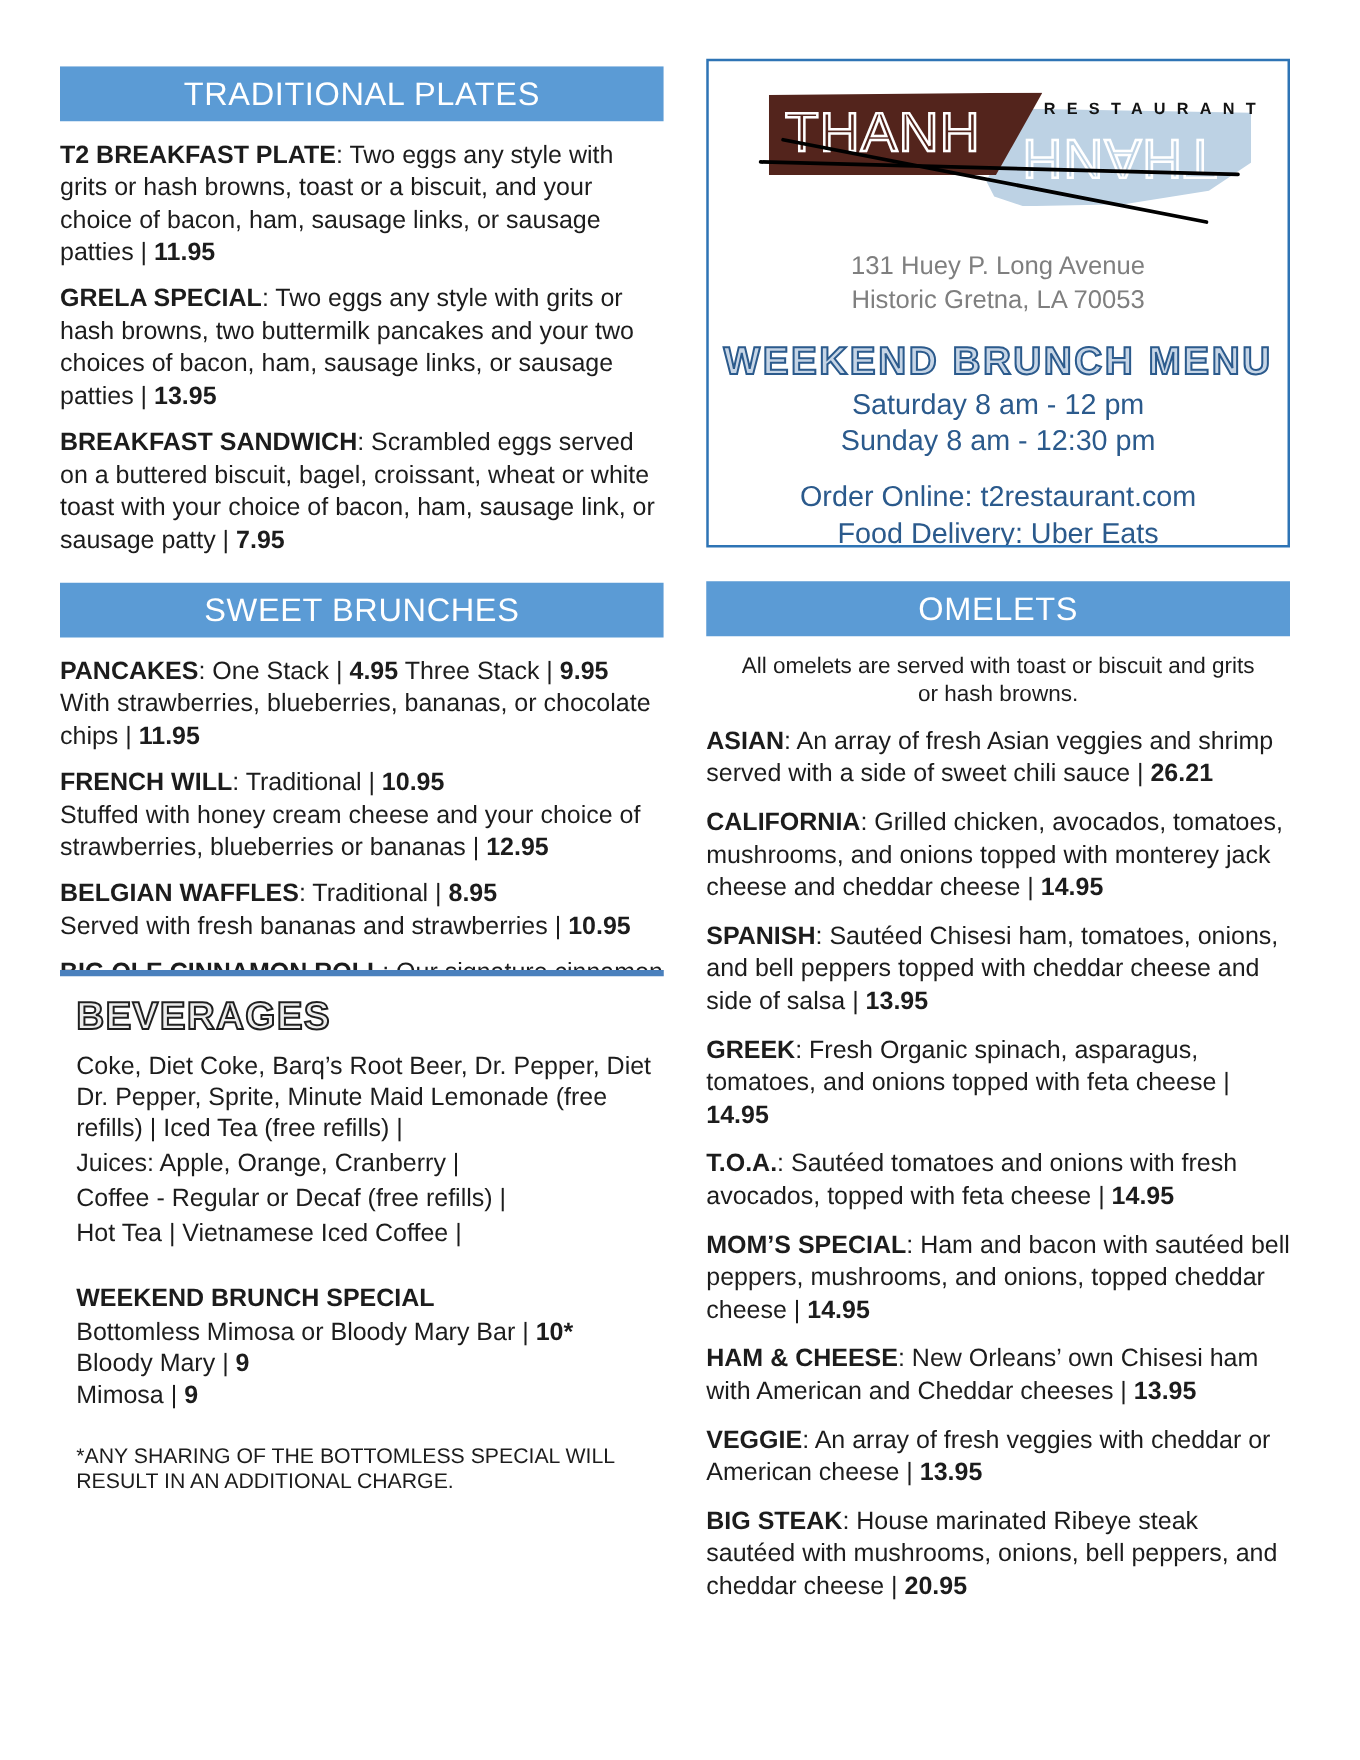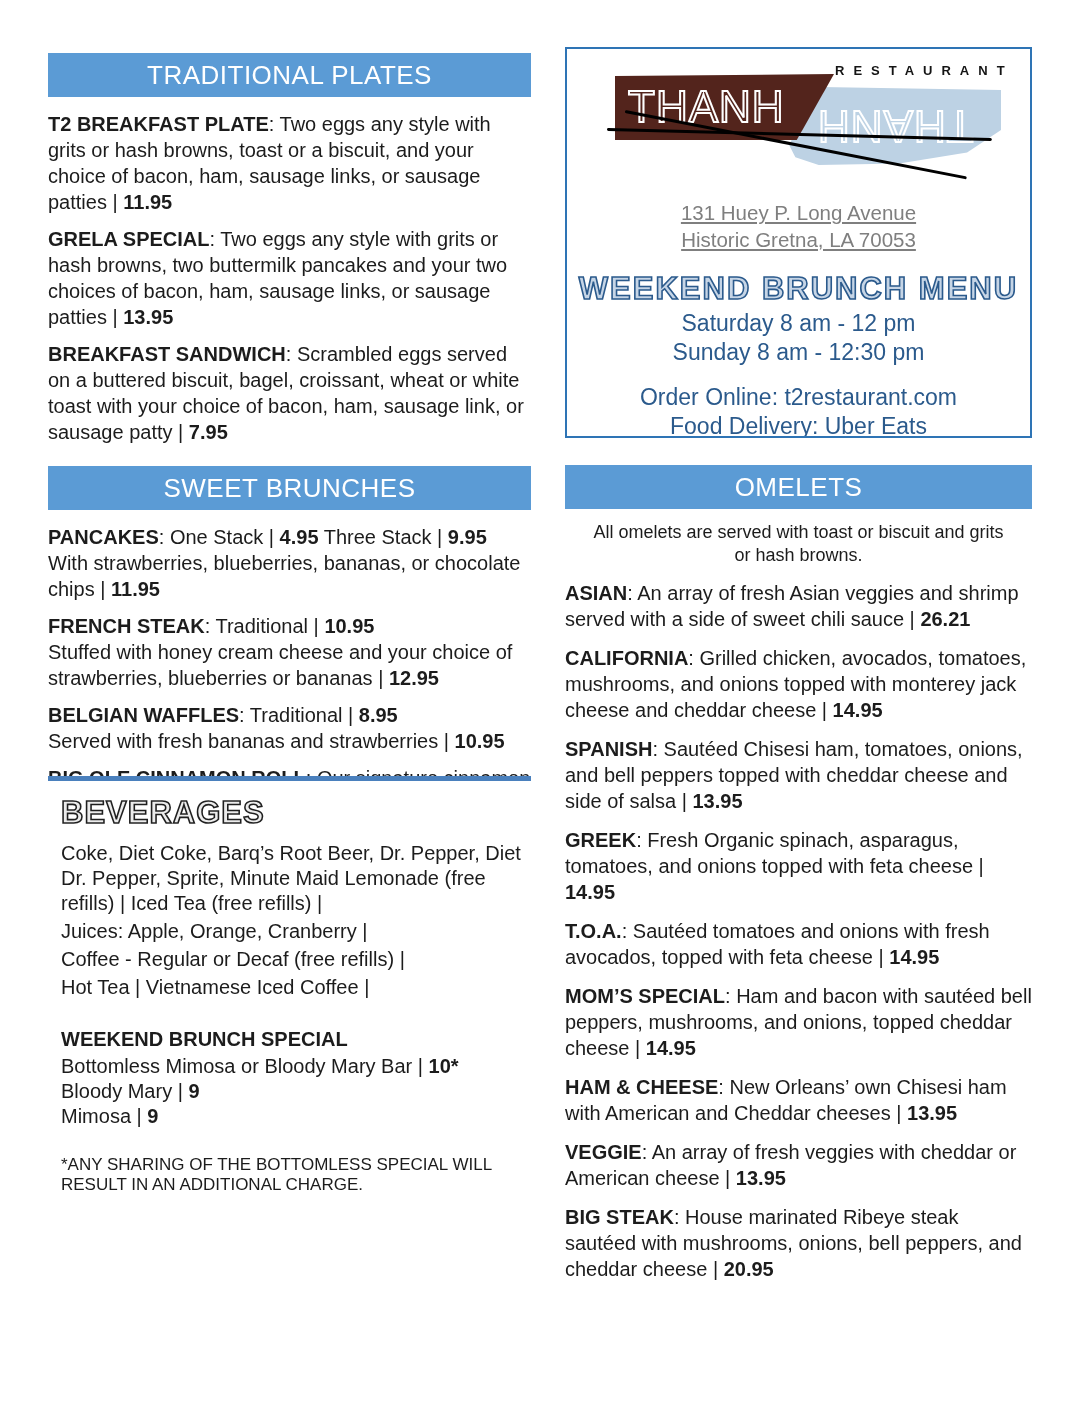--- a/index.html
+++ b/index.html
@@ -69,29 +69,29 @@
     color:#fff;padding-left:13px;white-space:nowrap;
   }
   @supports (-webkit-text-stroke: 1px white){
     .logo-word{color:transparent;-webkit-text-stroke:2px #fff;}
   }
   .logo-word.mirrored{
     display:inline-block;transform:rotate(180deg);
     padding:0;line-height:1;
   }
   .logo-tagline{
-    position:absolute;left:268px;top:14px;
+    position:absolute;left:268px;top:30px;
     font-size:13px;font-weight:bold;letter-spacing:9px;color:#141414;
     white-space:nowrap;z-index:3;
   }
   .chopstick{position:absolute;height:3px;background:#000;transform-origin:left center;z-index:4;border-radius:2px;}
   .chopstick-1{left:58px;top:61px;width:348px;transform:rotate(11deg);}
   .chopstick-2{left:40px;top:79px;width:385px;transform:rotate(1.5deg);}
 
-  .address{font-size:20.5px;line-height:27px;text-align:center;color:var(--gray,#7f7f7f);text-decoration:underline;}
+  .address{font-size:20.5px;line-height:27px;text-align:center;color:var(--gray,#7f7f7f);}
   .decor-blue{
     margin:18px 0 2px 0;text-align:center;font-size:31px;letter-spacing:2px;
     color:var(--darkblue,#2b5a8c);
   }
   @supports (-webkit-text-stroke: 1px blue){
     .decor-blue{color:#c6d5e6;-webkit-text-stroke:1.6px var(--darkblue,#2b5a8c);}
   }
   .hours,.order{font-size:23px;line-height:29px;text-align:center;color:var(--darkblue,#2b5a8c);}
   .order{margin-top:16px;}
 
@@ -111,21 +111,21 @@
           <p class="item"><span class="b">T2 BREAKFAST PLATE</span><span>: Two eggs any style with grits or hash browns, toast or a biscuit, and your choice of bacon, ham, sausage links, or sausage patties | </span><span class="b">11.95</span></p>
           <p class="item"><span class="b">GRELA SPECIAL</span><span>: Two eggs any style with grits or hash browns, two buttermilk pancakes and your two choices of bacon, ham, sausage links, or sausage patties | </span><span class="b">13.95</span></p>
           <p class="item"><span class="b">BREAKFAST SANDWICH</span><span>: Scrambled eggs served on a buttered biscuit, bagel, croissant, wheat or white toast with your choice of bacon, ham, sausage link, or sausage patty | </span><span class="b">7.95</span></p>
         </div>
       </section>
 
       <section class="block-sweet">
         <div class="bar">SWEET BRUNCHES</div>
         <div class="items">
           <p class="item"><span class="b">PANCAKES</span><span>: One Stack | </span><span class="b">4.95</span><span> Three Stack | </span><span class="b">9.95</span><br><span>With strawberries, blueberries, bananas, or chocolate chips | </span><span class="b">11.95</span></p>
-          <p class="item"><span class="b">FRENCH STEAK</span><span>: Traditional | </span><span class="b">10.95</span><br><span>Stuffed with honey cream cheese and your choice of strawberries, blueberries or bananas | </span><span class="b">12.95</span></p>
+          <p class="item"><span class="b">FRENCH WILL</span><span>: Traditional | </span><span class="b">10.95</span><br><span>Stuffed with honey cream cheese and your choice of strawberries, blueberries or bananas | </span><span class="b">12.95</span></p>
           <p class="item"><span class="b">BELGIAN WAFFLES</span><span>: Traditional | </span><span class="b">8.95</span><br><span>Served with fresh bananas and strawberries | </span><span class="b">10.95</span></p>
           <p class="item"><span class="b">BIG OLE CINNAMON ROLL</span><span>: Our signature cinnamon roll topped cream cheese icing and served warm | </span><span class="b">5.95</span></p>
         </div>
       </section>
 
       <div class="divider"></div>
 
       <section class="beverages">
         <h2 class="decor decor-dark">BEVERAGES</h2>
         <div class="bev-lines">

